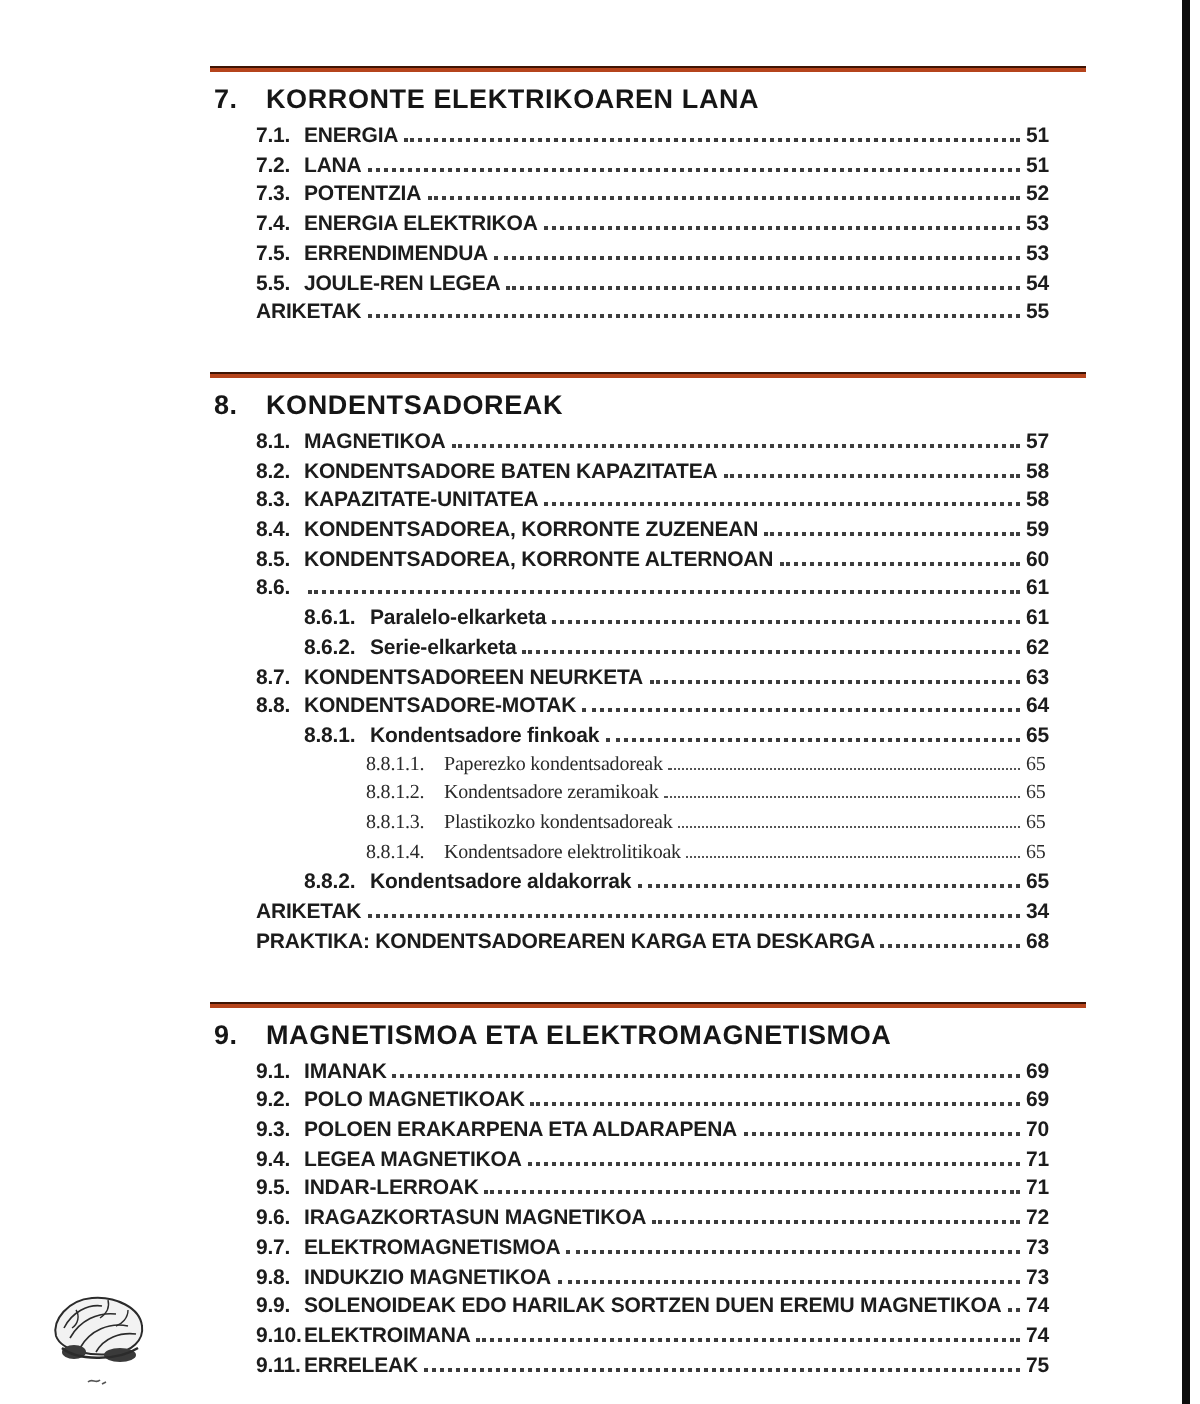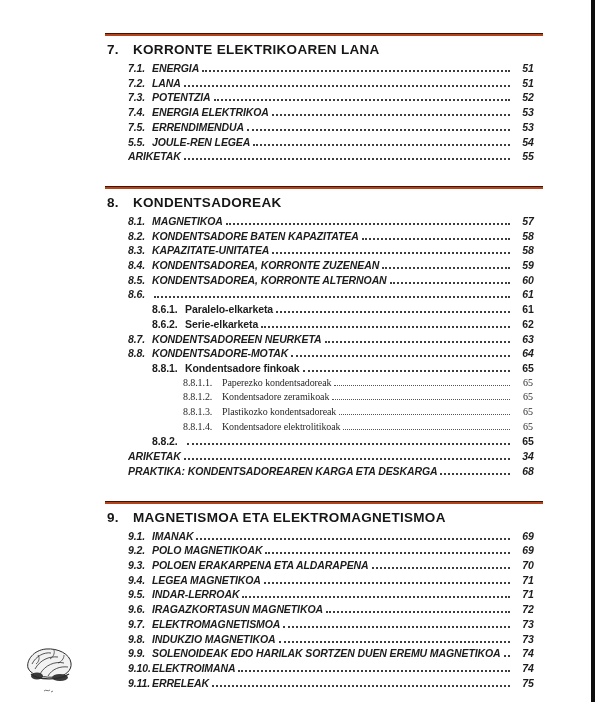--- a/index.html
+++ b/index.html
@@ -32,34 +32,34 @@
     margin: 6px 0 4px 2px;
     white-space: nowrap;
   }
   .h-num { flex: none; width: 26px; }
   .row {
     display: flex; align-items: baseline;
     line-height: 14.7px; font-size: 10.5px; font-weight: bold;
     letter-spacing: -0.1px;
     white-space: nowrap;
   }
-  .row.l1 { padding-left: 23px; font-style: italic; }
+  .row.l1 { padding-left: 23px; }
   .row.l2 { padding-left: 47px; }
   .row.l3 { padding-left: 78px; font-weight: normal; font-size: 10px; color: #2a2a2a; font-family: Liberation Serif, serif; }
   .num { flex: none; min-width: 24px; }
   .l2 .num { min-width: 33px; }
   .l3 .num { min-width: 39px; }
   .label { flex: 0 1 auto; overflow: hidden; padding-right: 1px; }
   .dots {
     flex: 1 1 auto; min-width: 5px;
     border-bottom: 2px dotted #3d3d3d;
     margin: 0 3px 0 2px;
   }
   .l3 .dots { border-bottom-width: 1.5px; border-bottom-color: #555; }
-  .pg { flex: none; width: 30px; text-align: center; }
+  .pg { flex: none; width: 30px; text-align: left; }
   .logo {
     position: absolute; left: 18px; top: 636px;
     width: 62px; height: 62px;
   }
 </style>
 </head>
 <body>
 
 <div class="right-border"></div>
 
@@ -202,20 +202,21 @@
         <span class="pg">65</span>
       </div>
       <div class="row l3">
         <span class="num">8.8.1.4.</span>
         <span class="label">Kondentsadore elektrolitikoak</span>
         <span class="dots"></span>
         <span class="pg">65</span>
       </div>
       <div class="row l2">
         <span class="num">8.8.2.</span>
+        <span class="label">Kondentsadore aldakorrak</span>
         <span class="dots"></span>
         <span class="pg">65</span>
       </div>
       <div class="row l1">
         <span class="label">ARIKETAK</span>
         <span class="dots"></span>
         <span class="pg">34</span>
       </div>
       <div class="row l1">
         <span class="label">PRAKTIKA: KONDENTSADOREAREN KARGA ETA DESKARGA</span>

